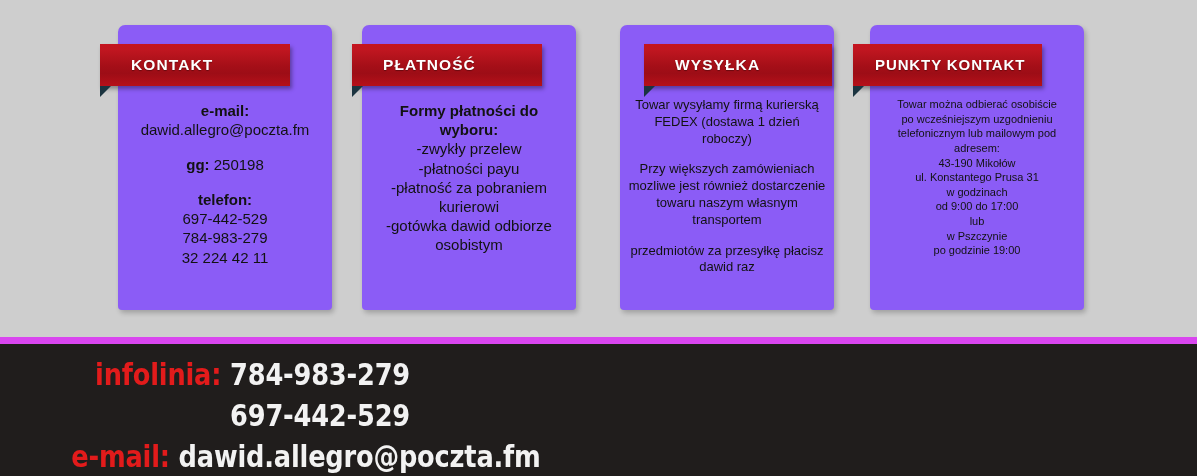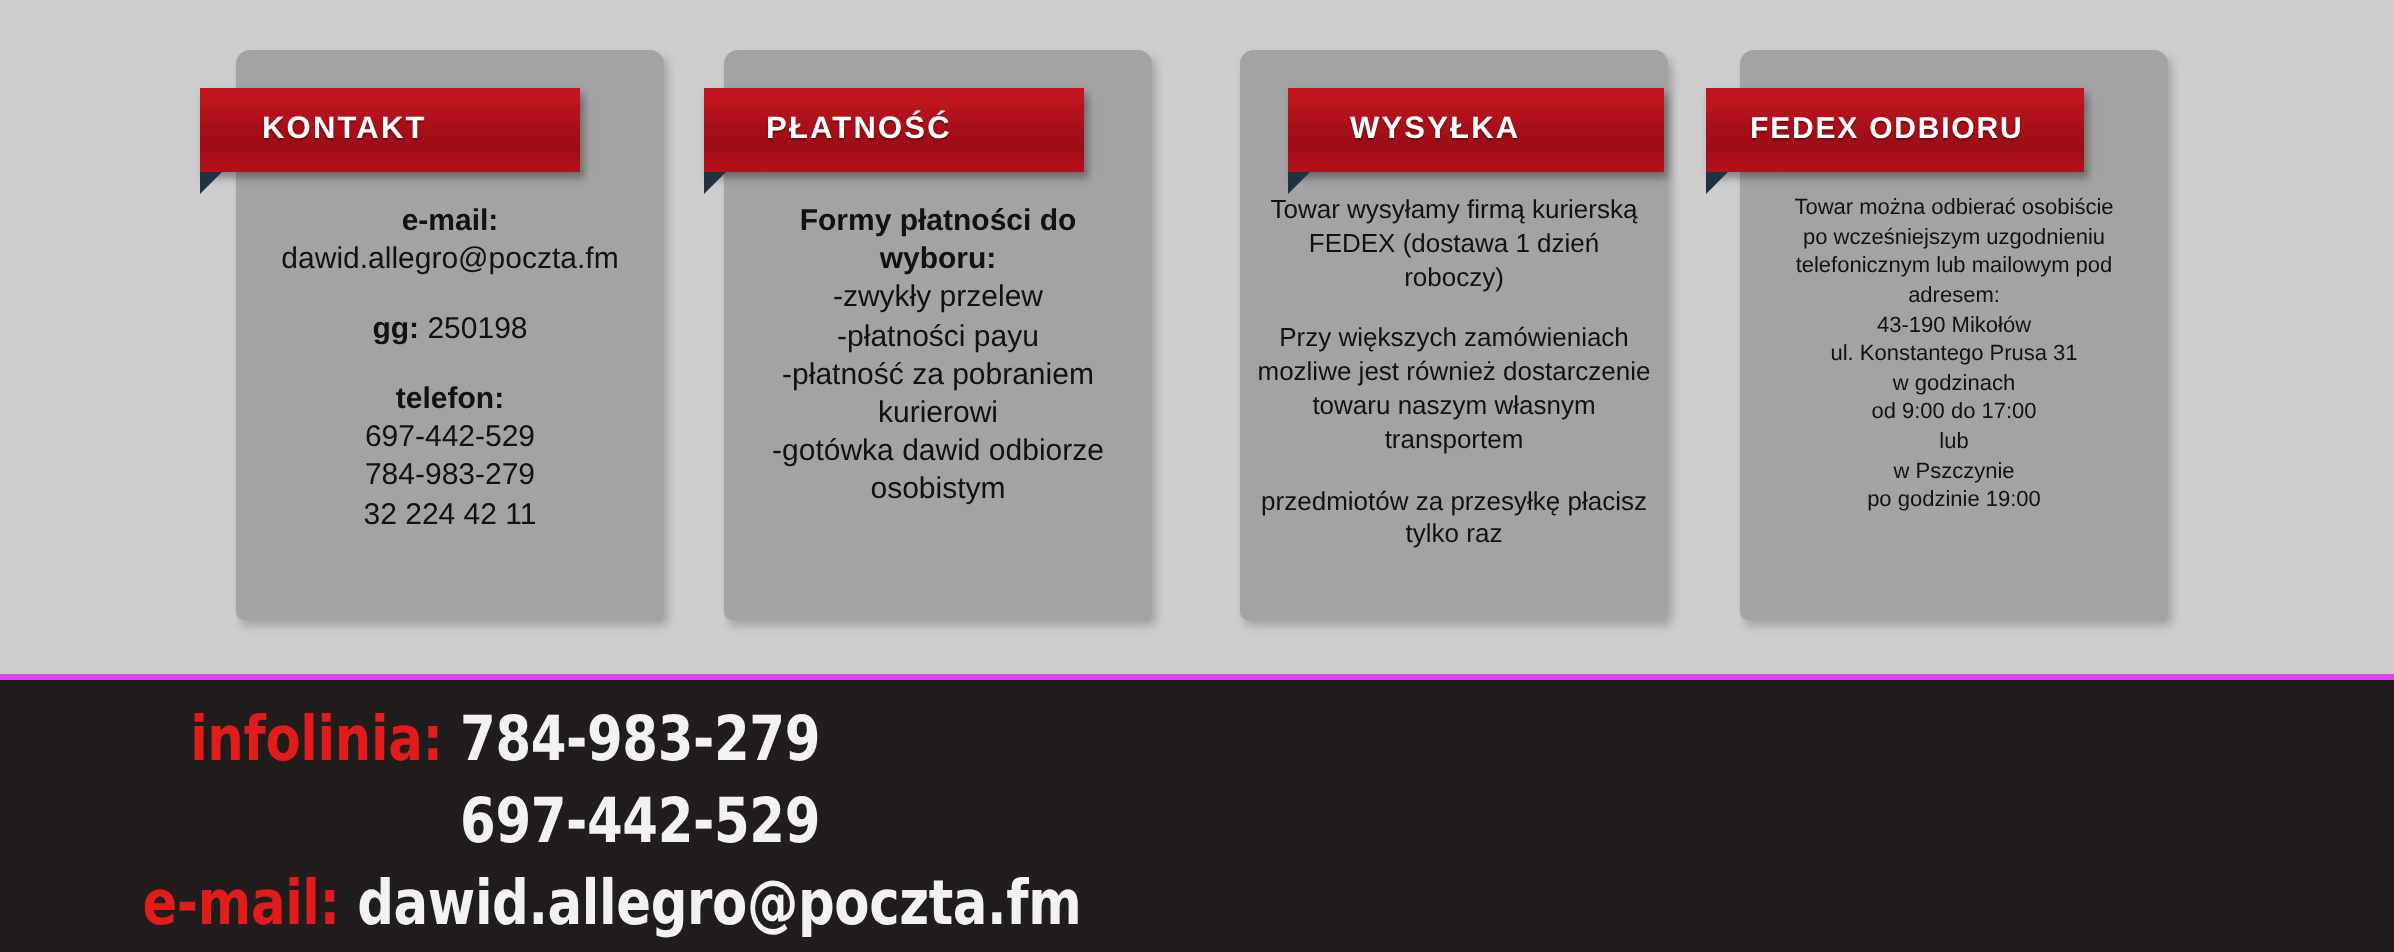--- a/index.html
+++ b/index.html
@@ -21,21 +21,21 @@
     left: 0; top: 0;
     width: 1197px;
     height: 337px;
     background: #cecece;
   }
 
   
   .card {
     position: absolute;
     top: 25px;
-    background: #a3a3a3;
+    background: #8b5cf6;
     border-radius: 7px 7px 4px 4px;
     box-shadow: 2px 3px 5px rgba(0,0,0,0.22);
     overflow: visible;
   }
   .card-body {
     position: absolute;
     left: 0;
     right: 0;
     text-align: center;
     color: #121212;
@@ -76,21 +76,21 @@
   }
 
   
   #footer {
     position: absolute;
     left: 0;
     top: 337px;
     width: 1197px;
     height: 139px;
     background: #201d1c;
-    border-top: 3px solid #d946ef;
+    border-top: 7px solid #d946ef;
     box-sizing: border-box;
   }
   #footer-contact {
     position: absolute;
     left: 0;
     top: 10px;
     width: 640px;
     text-align: right;
     font-family: "Liberation Sans Narrow", "DejaVu Sans Condensed", "Liberation Sans", sans-serif;
     font-weight: bold;
@@ -156,27 +156,27 @@
       <p>Towar wysyłamy firmą kurierską</p>
       <p>FEDEX (dostawa 1 dzień</p>
       <p>roboczy)</p>
       <span class="blank"></span>
       <p>Przy większych zamówieniach</p>
       <p>mozliwe jest również dostarczenie</p>
       <p>towaru naszym własnym</p>
       <p>transportem</p>
       <span class="blank"></span>
       <p>przedmiotów za przesyłkę płacisz</p>
-      <p>tylko raz</p>
+      <p>dawid raz</p>
     </div>
   </div>
 
   <div class="card" id="card-punkty" style="left:870px; width:214px; height:285px;">
     <div class="ribbon" style="left:-17px; top:19px; width:189px;">
-      <span class="ribbon-label" style="left:22px; font-size:15px; letter-spacing:0.9px;">FEDEX ODBIORU</span>
+      <span class="ribbon-label" style="left:22px; font-size:15px; letter-spacing:0.9px;">PUNKTY KONTAKT</span>
       <span class="ribbon-fold"></span>
     </div>
     <div class="card-body" style="top:72px; font-size:11px; line-height:1.33;">
       <p>Towar można odbierać osobiście</p>
       <p>po wcześniejszym uzgodnieniu</p>
       <p>telefonicznym lub mailowym pod</p>
       <p>adresem:</p>
       <p>43-190 Mikołów</p>
       <p>ul. Konstantego Prusa 31</p>
       <p>w godzinach</p>

